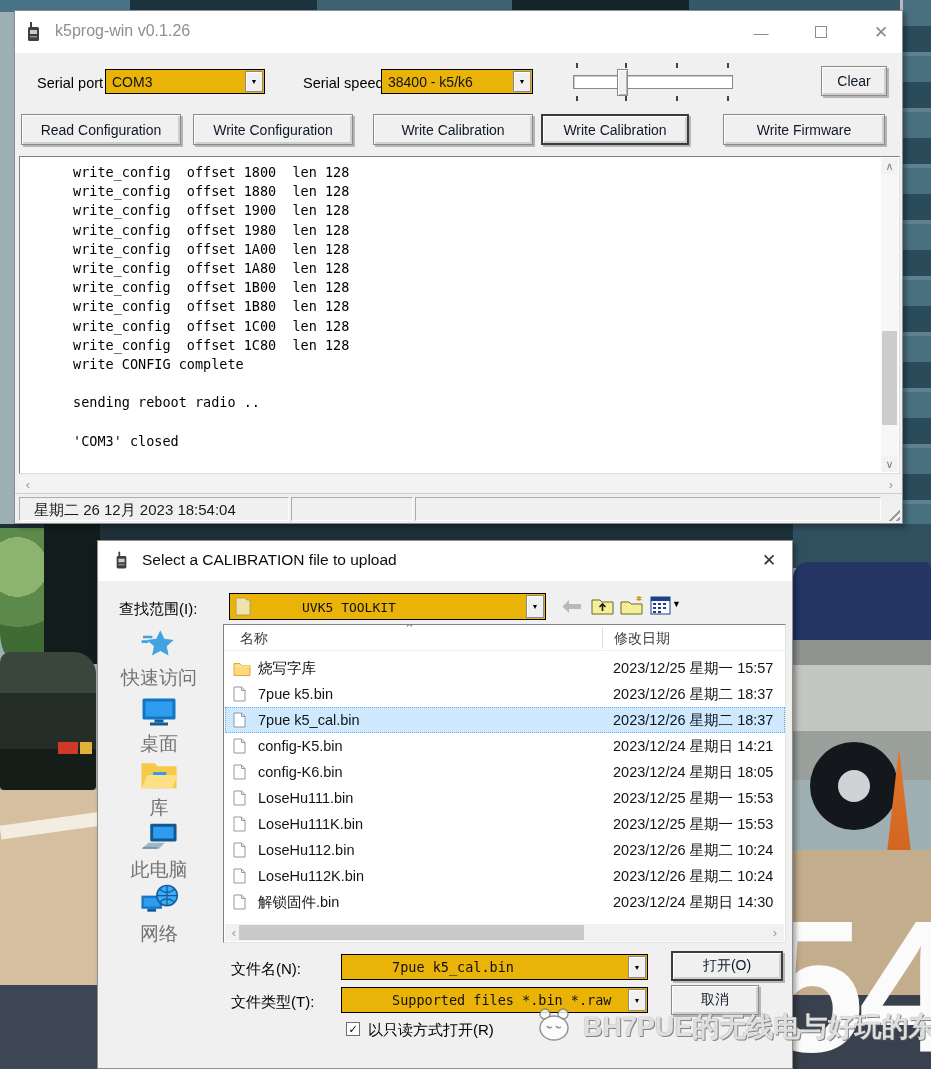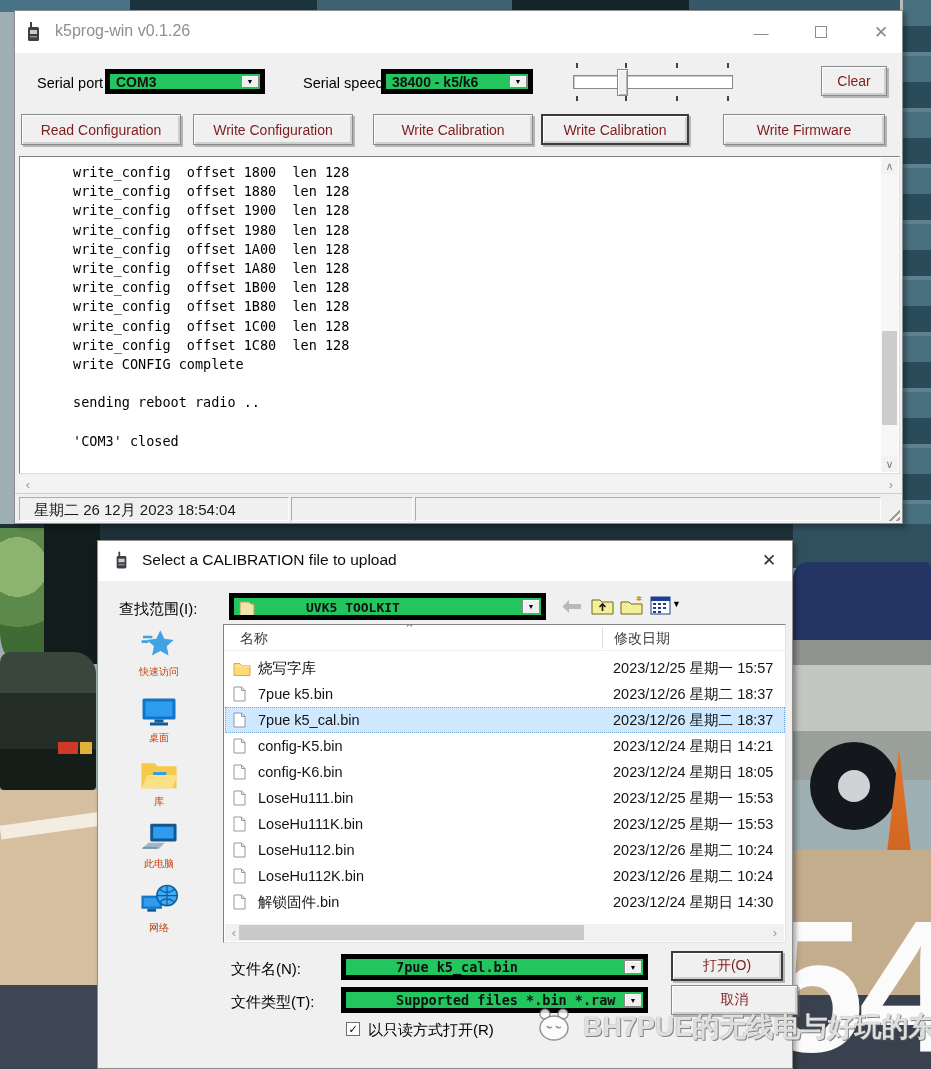--- a/index.html
+++ b/index.html
@@ -49,24 +49,24 @@
   #dialog-window .titlebar { height:40px; }
   .title-text { position:absolute; font-size:16px; }
   .wbtn { position:absolute; top:10px; width:22px; height:22px; display:flex;
           align-items:center; justify-content:center; color:#8b8b8b; font-size:15px; }
   .max-box { width:12px; height:12px; border:1px solid #8b8b8b; }
 
   .label { position:absolute; font-size:14.5px; color:#000; white-space:nowrap; }
 
   .btn { position:absolute; background:#f0f0f0; border:1px solid #8a8a8a;
          box-shadow:inset 1px 1px 0 #ffffff, inset -2px -2px 0 #cfcfcf, 2px 2px 0 rgba(95,95,95,.4);
-         display:flex; align-items:center; justify-content:center; font-size:14px; color:#7f1d1d; }
+         display:flex; align-items:center; justify-content:center; font-size:14px; color:#0f172a; }
   .btn.default { border:2px solid #3c3c3c; }
 
-  .combo { position:absolute; background:#22c55e; border:5px solid #000000; overflow:hidden;font-weight:bold; }
+  .combo { position:absolute; background:#eab308; border:1px solid #000000; overflow:hidden; }
   .combo .val { position:absolute; left:6px; top:50%; transform:translateY(-50%);
                 font-size:14px; white-space:nowrap; }
   .combo .drop { position:absolute; right:1px; top:1px; bottom:1px; width:18px;
                  background:#f0f0f0; border:1px solid #8a8a8a;
                  box-shadow:inset 1px 1px 0 #fff; display:flex; align-items:center;
                  justify-content:center; font-size:7px; color:#000; }
 
   
   #slider { left:558px; top:50px; width:160px; height:42px; position:absolute; }
   .slider-channel { position:absolute; left:0; right:0; top:14px; height:14px;
@@ -97,21 +97,21 @@
   .sp { position:absolute; top:3px; height:24px; border:1px solid;
         border-color:#adadad #fdfdfd #fdfdfd #adadad; }
   .sp-text { position:absolute; left:14px; top:3px; font-size:15px; color:#1a1a1a; white-space:nowrap; }
   .grip { position:absolute; right:2px; bottom:2px; width:15px; height:15px;
           background:repeating-linear-gradient(135deg,transparent 0 3px,#9a9a9a 3px 5px);
           clip-path:polygon(100% 0,100% 100%,0 100%); }
 
   
   .tool-ic { position:absolute; width:24px; height:24px; display:flex; align-items:center; justify-content:center; }
   .side-item { position:absolute; left:8px; width:106px; text-align:center; }
-  .side-label { font-size:10px; color:#c2410c; }
+  .side-label { font-size:19px; color:#737373; }
 
   #file-list { position:absolute; left:125px; top:83px; width:563px; height:319px;
                background:#fff; border:1px solid #828282; border-right-color:#e2e2e2;
                border-bottom-color:#e2e2e2; overflow:hidden; }
   .lheader { position:absolute; left:0; top:0; right:0; height:26px; border-bottom:1px solid #f0f0f0; }
   .hcol { position:absolute; top:5px; font-size:14px; color:#3c3c3c; }
   .hdiv { position:absolute; left:378px; top:2px; width:1px; height:22px; background:#e0e0e0; }
   .sort-caret { position:absolute; left:180px; top:-4px; font-size:13px; color:#777; }
   .frow { position:absolute; left:1px; width:560px; height:26px; display:flex; align-items:center; overflow:hidden; }
   .fic { margin-left:8px; width:18px; flex:0 0 18px; display:flex; }
@@ -480,21 +480,21 @@
     <span class="val mono" style="font-size:13.5px;">7pue k5_cal.bin</span>
     <span class="drop">▼</span>
   </div>
   <div class="btn default" style="left:573px;top:410px;width:112px;height:30px;">打开(O)</div>
 
   <span class="label" style="left:133px;top:452px;font-size:15px;">文件类型(T):</span>
   <div class="combo" style="left:243px;top:446px;width:307px;height:26px;">
     <span class="val mono" style="font-size:13.5px;">Supported files *.bin *.raw</span>
     <span class="drop">▼</span>
   </div>
-  <div class="btn" style="left:573px;top:444px;width:127px;height:30px;">取消</div>
+  <div class="btn" style="left:573px;top:444px;width:88px;height:30px;">取消</div>
 
   <span class="checkbox" style="left:248px;top:481px;">
     <span>✓</span>
   </span>
   <span class="label" style="left:270px;top:480px;font-size:15px;">以只读方式打开(R)</span>
 </div>
 
 <div id="watermark">
   <span>
     <svg width="42" height="38" viewBox="0 0 42 38">

